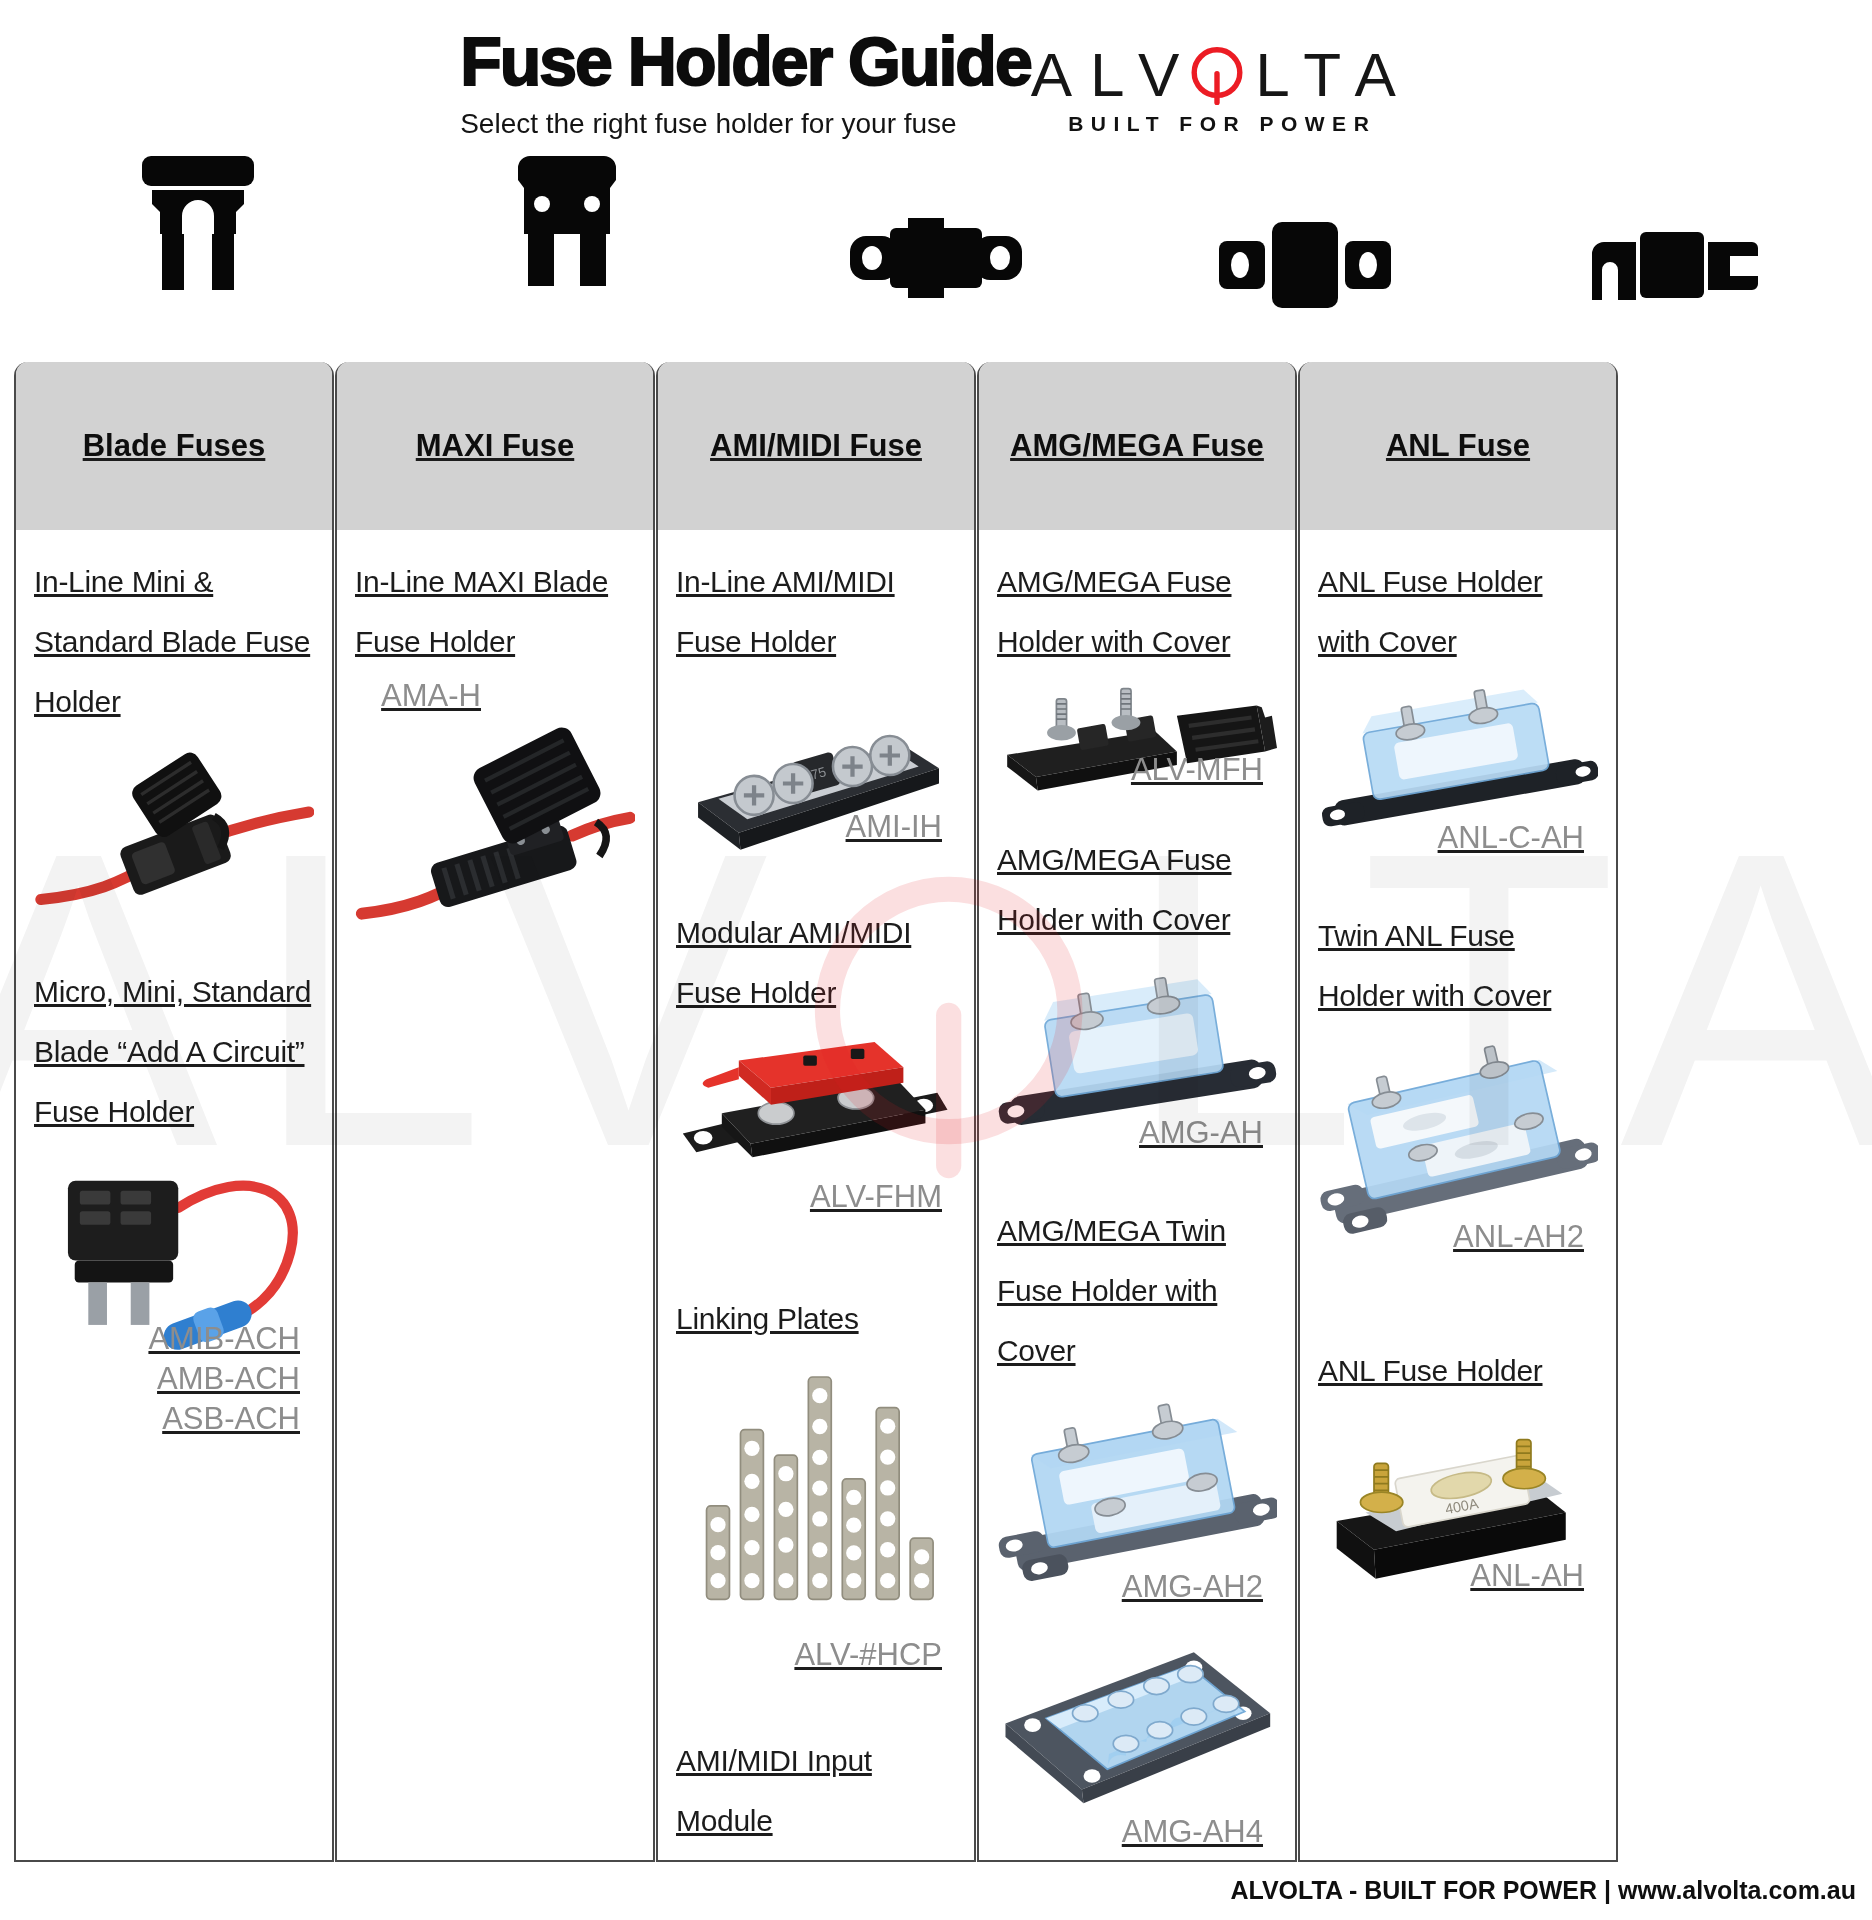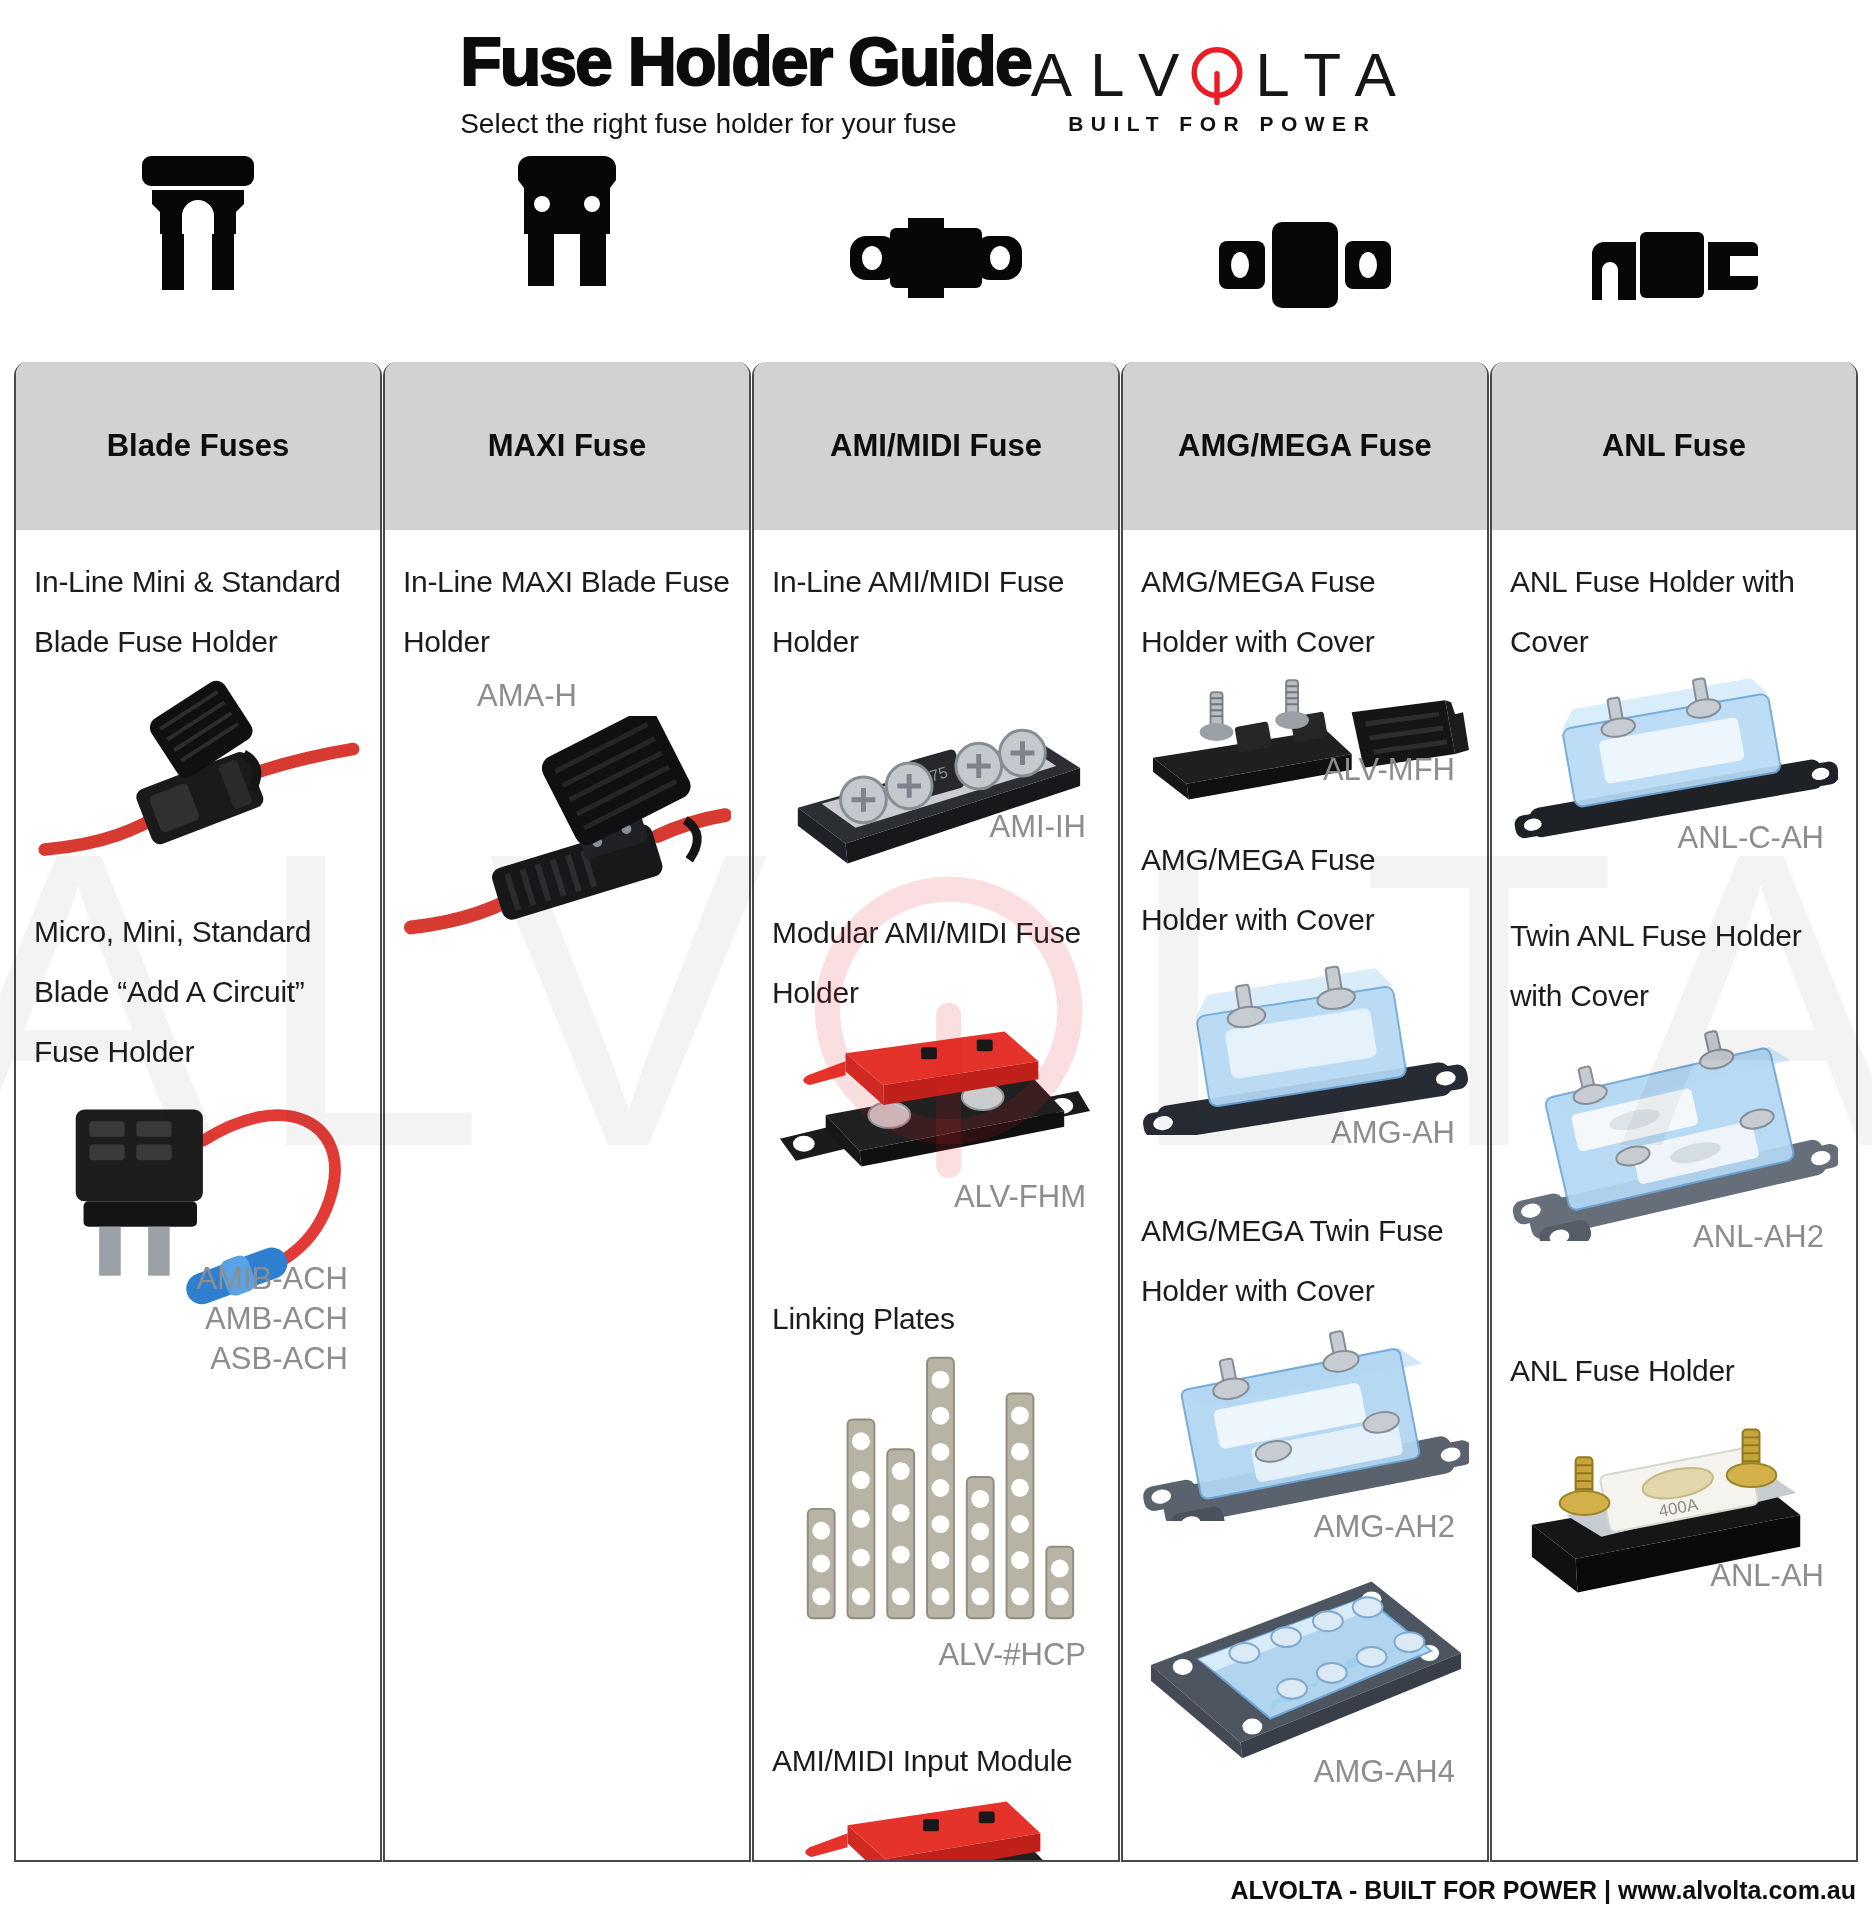--- a/index.html
+++ b/index.html
@@ -19,22 +19,22 @@
   .power-o{width:60px;height:60px;margin:0 8px 0 -10px;}
   .brand-tagline{font-size:21px;letter-spacing:7.5px;font-weight:700;margin-top:6px;color:#111;}
 
   
   .icons-row{position:absolute;left:14px;top:150px;width:1844px;height:142px;display:flex;}
   .icon-slot{flex:1;display:flex;justify-content:center;align-items:flex-start;}
   .icon-blade{margin-top:6px;}
   .icon-bolt{margin-top:68px;}
 
   
-  .table{position:absolute;left:14px;top:362px;width:1844px;height:1500px;
-         display:flex;gap:1px;z-index:2;}
+  .table{position:absolute;left:14px;top:362px;width:1604px;height:1500px;
+         display:flex;gap:1px;z-index:2;text-decoration:underline;}
   .col{flex:1;min-width:0;border-left:2px solid #4a4a4a;border-right:2px solid #4a4a4a;
        border-bottom:2px solid #4a4a4a;border-radius:14px 14px 0 0;
        display:flex;flex-direction:column;background:#fff;}
   .col-header{height:168px;flex:0 0 168px;background:#d2d2d2;border-radius:12px 12px 0 0;
               display:flex;align-items:center;justify-content:center;
               font-size:31px;font-weight:700;color:#0e0e0e;}
   .col-body{flex:1;padding:0 18px;overflow:hidden;}
   .product-title{font-size:30px;line-height:60px;font-weight:500;letter-spacing:-0.3px;color:#1c1c1c;}
   .product-image{width:100%;position:relative;z-index:1;}
   .product-image svg{width:100%;height:100%;display:block;}

